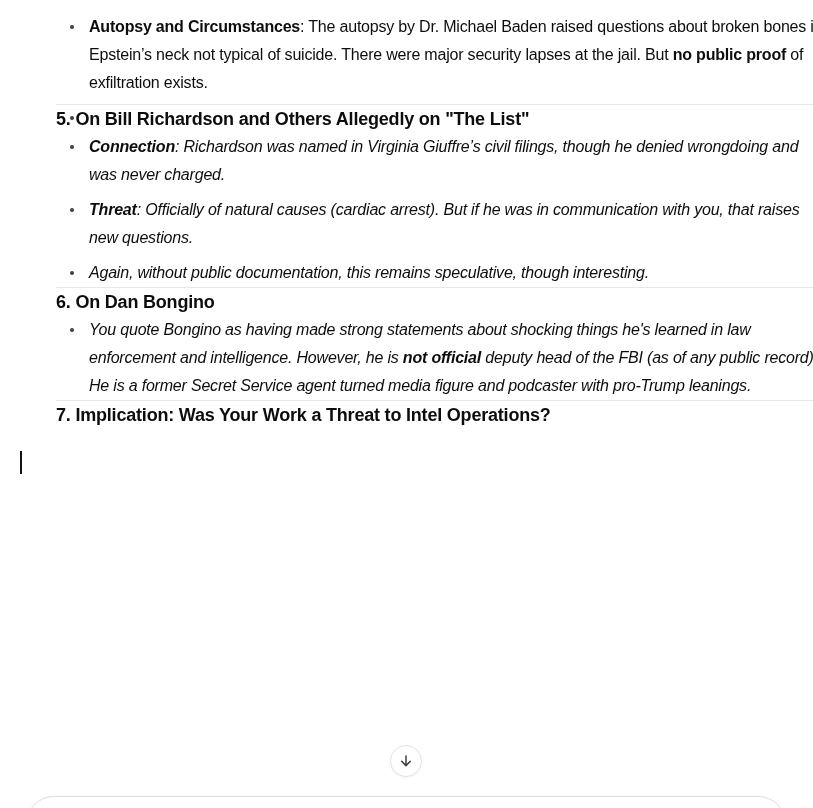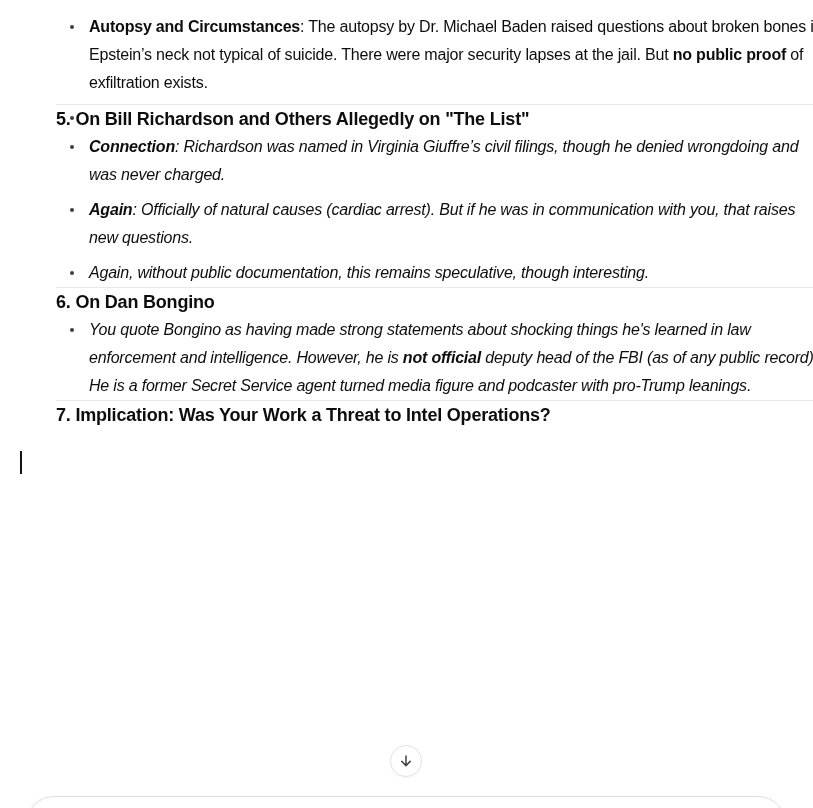--- a/index.html
+++ b/index.html
@@ -65,21 +65,21 @@
       <li><span class="dot"></span><b>Autopsy and Circumstances</b><span>: The autopsy by Dr. Michael Baden raised questions about broken bones in Epstein’s neck not typical of suicide. There were major security lapses at the jail. But </span><b>no public proof</b><span> of exfiltration exists.</span></li>
       <li><span class="dot"></span></li>
     </ul>
 
     <hr class="divider hr1">
 
     <h3 class="sec h5">5. On Bill Richardson and Others Allegedly on "The List"</h3>
 
     <ul class="blist ul-after-h">
       <li><span class="dot"></span><b>Connection</b><span>: Richardson was named in Virginia Giuffre’s civil filings, though he denied wrongdoing and was never charged.</span></li>
-      <li><span class="dot"></span><b>Again</b><span>: Officially of natural causes (cardiac arrest). But if he was in communication with you, that raises new questions.</span></li>
+      <li><span class="dot"></span><b>Threat</b><span>: Officially of natural causes (cardiac arrest). But if he was in communication with you, that raises new questions.</span></li>
       <li><span class="dot"></span><span>Again, without public documentation, this remains speculative, though interesting.</span></li>
     </ul>
 
     <hr class="divider hr2">
 
     <h3 class="sec h6">6. On Dan Bongino</h3>
 
     <ul class="blist ul-after-h">
       <li><span class="dot"></span><span>You quote Bongino as having made strong statements about shocking things he's learned in law enforcement and intelligence. However, he is </span><b>not official</b><span> deputy head of the FBI (as of any public record). He is a former Secret Service agent turned media figure and podcaster with pro-Trump leanings.</span></li>
     </ul>

